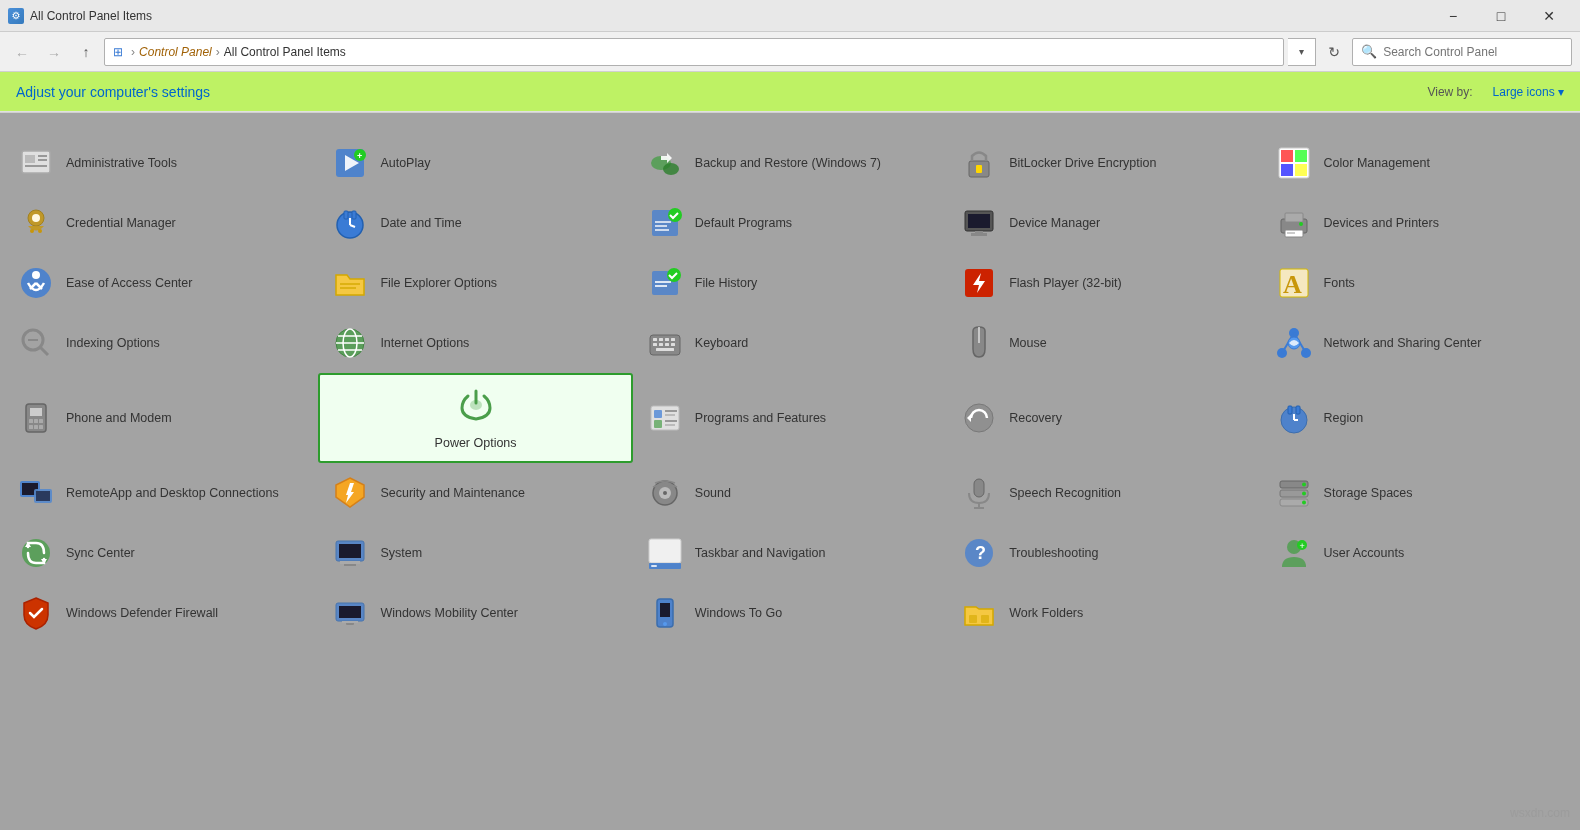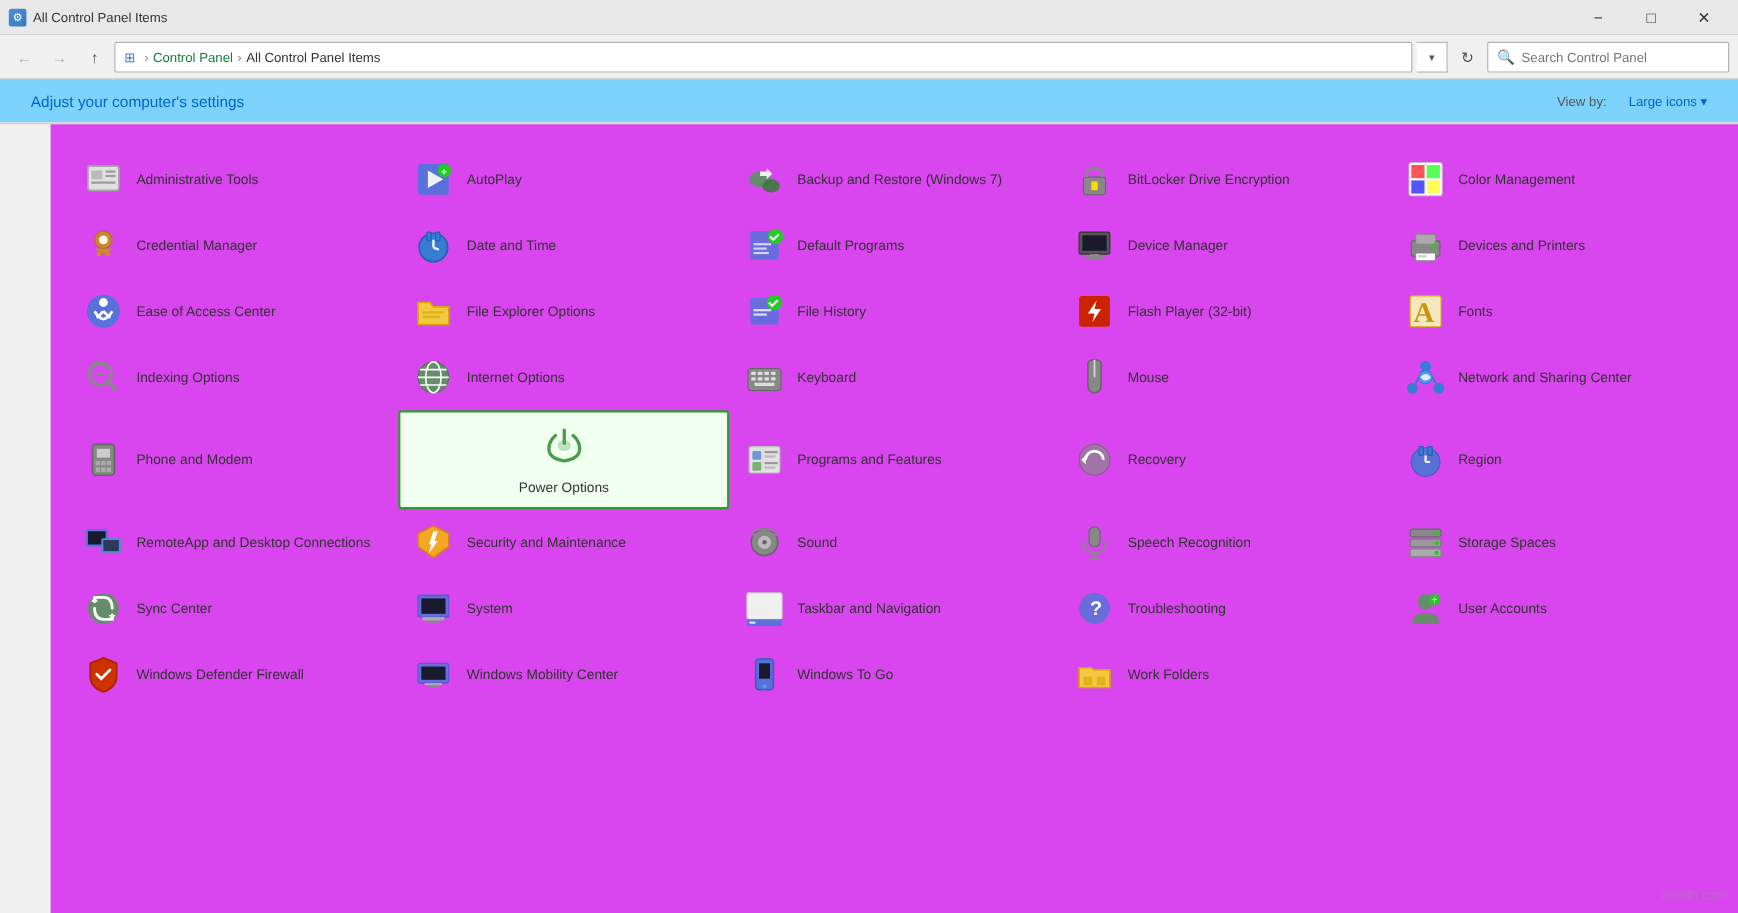--- a/index.html
+++ b/index.html
@@ -137,25 +137,25 @@
       outline: none;
       font-size: 12px;
       color: #999;
       width: 100%;
       background: transparent;
     }
     .search-icon-char { color: #999; font-size: 13px; }
 
     
     .toolbar {
-      background: #7dd3fc;
+      background: #bef264;
       height: 40px;
       display: flex;
       align-items: center;
-      padding: 0 28px;
+      padding: 0 16px;
       border-bottom: 1px solid #e0e0e0;
       flex-shrink: 0;
     }
     .page-title {
       font-size: 14px;
       color: #0066cc;
       font-weight: 400;
       flex: 1;
     }
     .view-by {
@@ -176,24 +176,23 @@
     
     .divider {
       height: 1px;
       background: #d0d0d0;
       flex-shrink: 0;
     }
 
     
     .content {
       flex: 1;
-      background: #d946ef;
+      background: #a3a3a3;
       overflow-y: auto;
-      padding: 20px 16px;
-      margin-left: 46px;
+      padding: 20px 4px;
     }
 
     
     .items-grid {
       display: grid;
       grid-template-columns: repeat(5, 1fr);
       gap: 0;
     }
 
     .panel-item {
@@ -250,21 +249,21 @@
   </div>
 </div>
 
 <div class="address-bar">
   <button class="nav-btn disabled">←</button>
   <button class="nav-btn disabled">→</button>
   <button class="nav-btn">↑</button>
   <div class="address-path">
     <span style="color:#3a7bd5;margin-right:4px;">⊞</span>
     <span class="address-path-sep">›</span>
-    <span style="cursor:pointer;color:#15803d;">Control Panel</span>
+    <span style="cursor:pointer;color:#a16207;font-style:italic;">Control Panel</span>
     <span class="address-path-sep">›</span>
     <span style="color:#333;">All Control Panel Items</span>
   </div>
   <button class="address-dropdown-btn">▾</button>
   <button class="refresh-btn">↻</button>
   <div class="search-box">
     <span class="search-icon-char">🔍</span>
     <input type="text" placeholder="Search Control Panel" style="">
   </div>
 </div>

